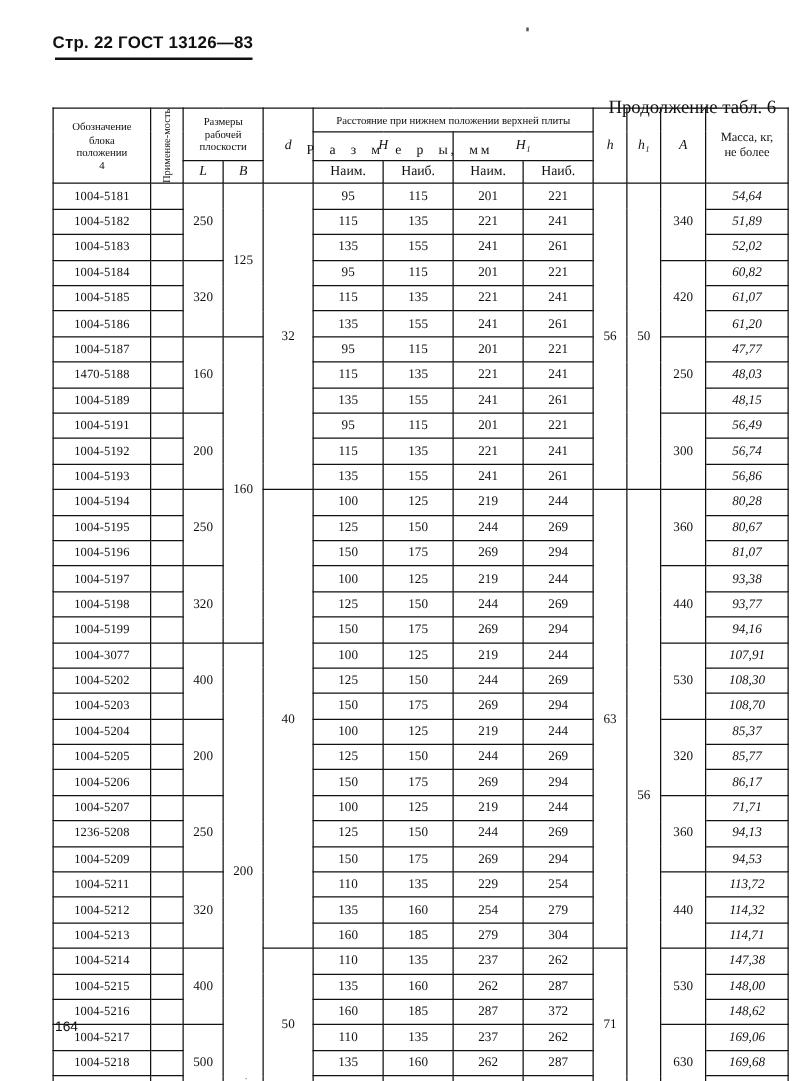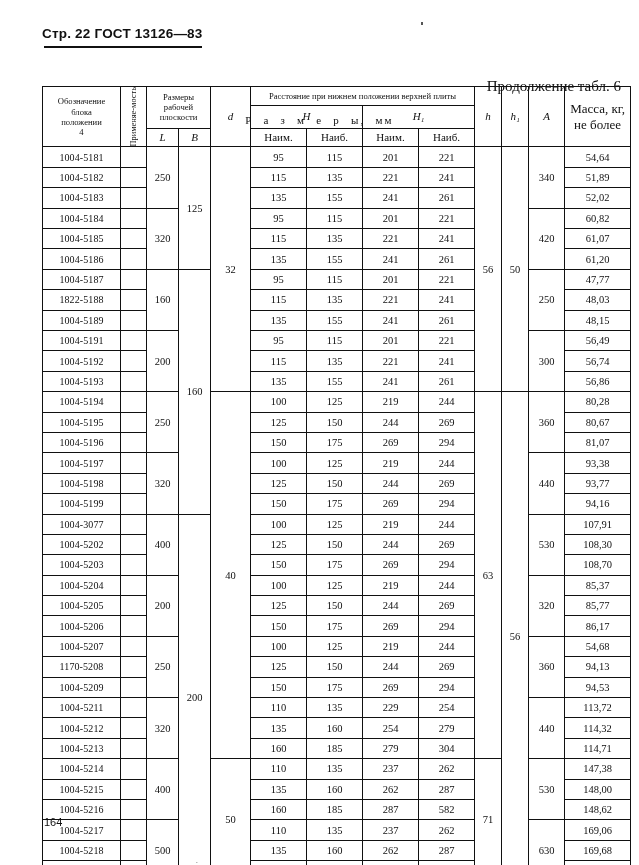--- a/index.html
+++ b/index.html
@@ -95,32 +95,32 @@
   th.hdr-italic { font-style: italic; font-size: 11px; }
   th.hdr-nm { font-size: 11px; }
   th.vertical {
     writing-mode: vertical-rl;
     transform: rotate(180deg);
     font-size: 8.4px;
     line-height: 1.1;
     white-space: nowrap;
     padding: 3px 0;
   }
-  th.hdr-mass { font-size: 13px; line-height: 1.2; }
+  th.hdr-mass { font-size: 10px; line-height: 1.2; }
 
   tbody td { height: 19.4px; }
   td.desig {
     text-align: left;
     padding-left: 7px;
     font-size: 10px;
     letter-spacing: .1px;
   }
   td.applic { }
   td.num { font-size: 10.5px; }
-  td.mass { font-size: 10.5px; }
+  td.mass { font-size: 10.5px; font-style: italic; }
 
   
   td.span { }
 
   .folio {
     position: absolute;
     left: 44px;
     top: 816px;
     font-family: "Liberation Sans", sans-serif;
     font-weight: normal;
@@ -271,21 +271,21 @@
           <td class="num span" rowspan="3">160</td>
           <td class="num span" rowspan="12">160</td>
           <td class="num">95</td>
           <td class="num">115</td>
           <td class="num">201</td>
           <td class="num">221</td>
           <td class="num span" rowspan="3">250</td>
           <td class="mass">47,77</td>
         </tr>
         <tr>
-          <td class="desig">1822-5188</td>
+          <td class="desig">1470-5188</td>
           <td class="applic"></td>
           <td class="num">115</td>
           <td class="num">135</td>
           <td class="num">221</td>
           <td class="num">241</td>
           <td class="mass">48,03</td>
         </tr>
         <tr>
           <td class="desig">1004-5189</td>
           <td class="applic"></td>
@@ -446,24 +446,24 @@
         </tr>
         <tr>
           <td class="desig">1004-5207</td>
           <td class="applic"></td>
           <td class="num span" rowspan="3">250</td>
           <td class="num">100</td>
           <td class="num">125</td>
           <td class="num">219</td>
           <td class="num">244</td>
           <td class="num span" rowspan="3">360</td>
-          <td class="mass">54,68</td>
-        </tr>
-        <tr>
-          <td class="desig">1170-5208</td>
+          <td class="mass">71,71</td>
+        </tr>
+        <tr>
+          <td class="desig">1236-5208</td>
           <td class="applic"></td>
           <td class="num">125</td>
           <td class="num">150</td>
           <td class="num">244</td>
           <td class="num">269</td>
           <td class="mass">94,13</td>
         </tr>
         <tr>
           <td class="desig">1004-5209</td>
           <td class="applic"></td>
@@ -523,21 +523,21 @@
           <td class="num">262</td>
           <td class="num">287</td>
           <td class="mass">148,00</td>
         </tr>
         <tr>
           <td class="desig">1004-5216</td>
           <td class="applic"></td>
           <td class="num">160</td>
           <td class="num">185</td>
           <td class="num">287</td>
-          <td class="num">582</td>
+          <td class="num">372</td>
           <td class="mass">148,62</td>
         </tr>
         <tr>
           <td class="desig">1004-5217</td>
           <td class="applic"></td>
           <td class="num span" rowspan="3">500</td>
           <td class="num">110</td>
           <td class="num">135</td>
           <td class="num">237</td>
           <td class="num">262</td>

